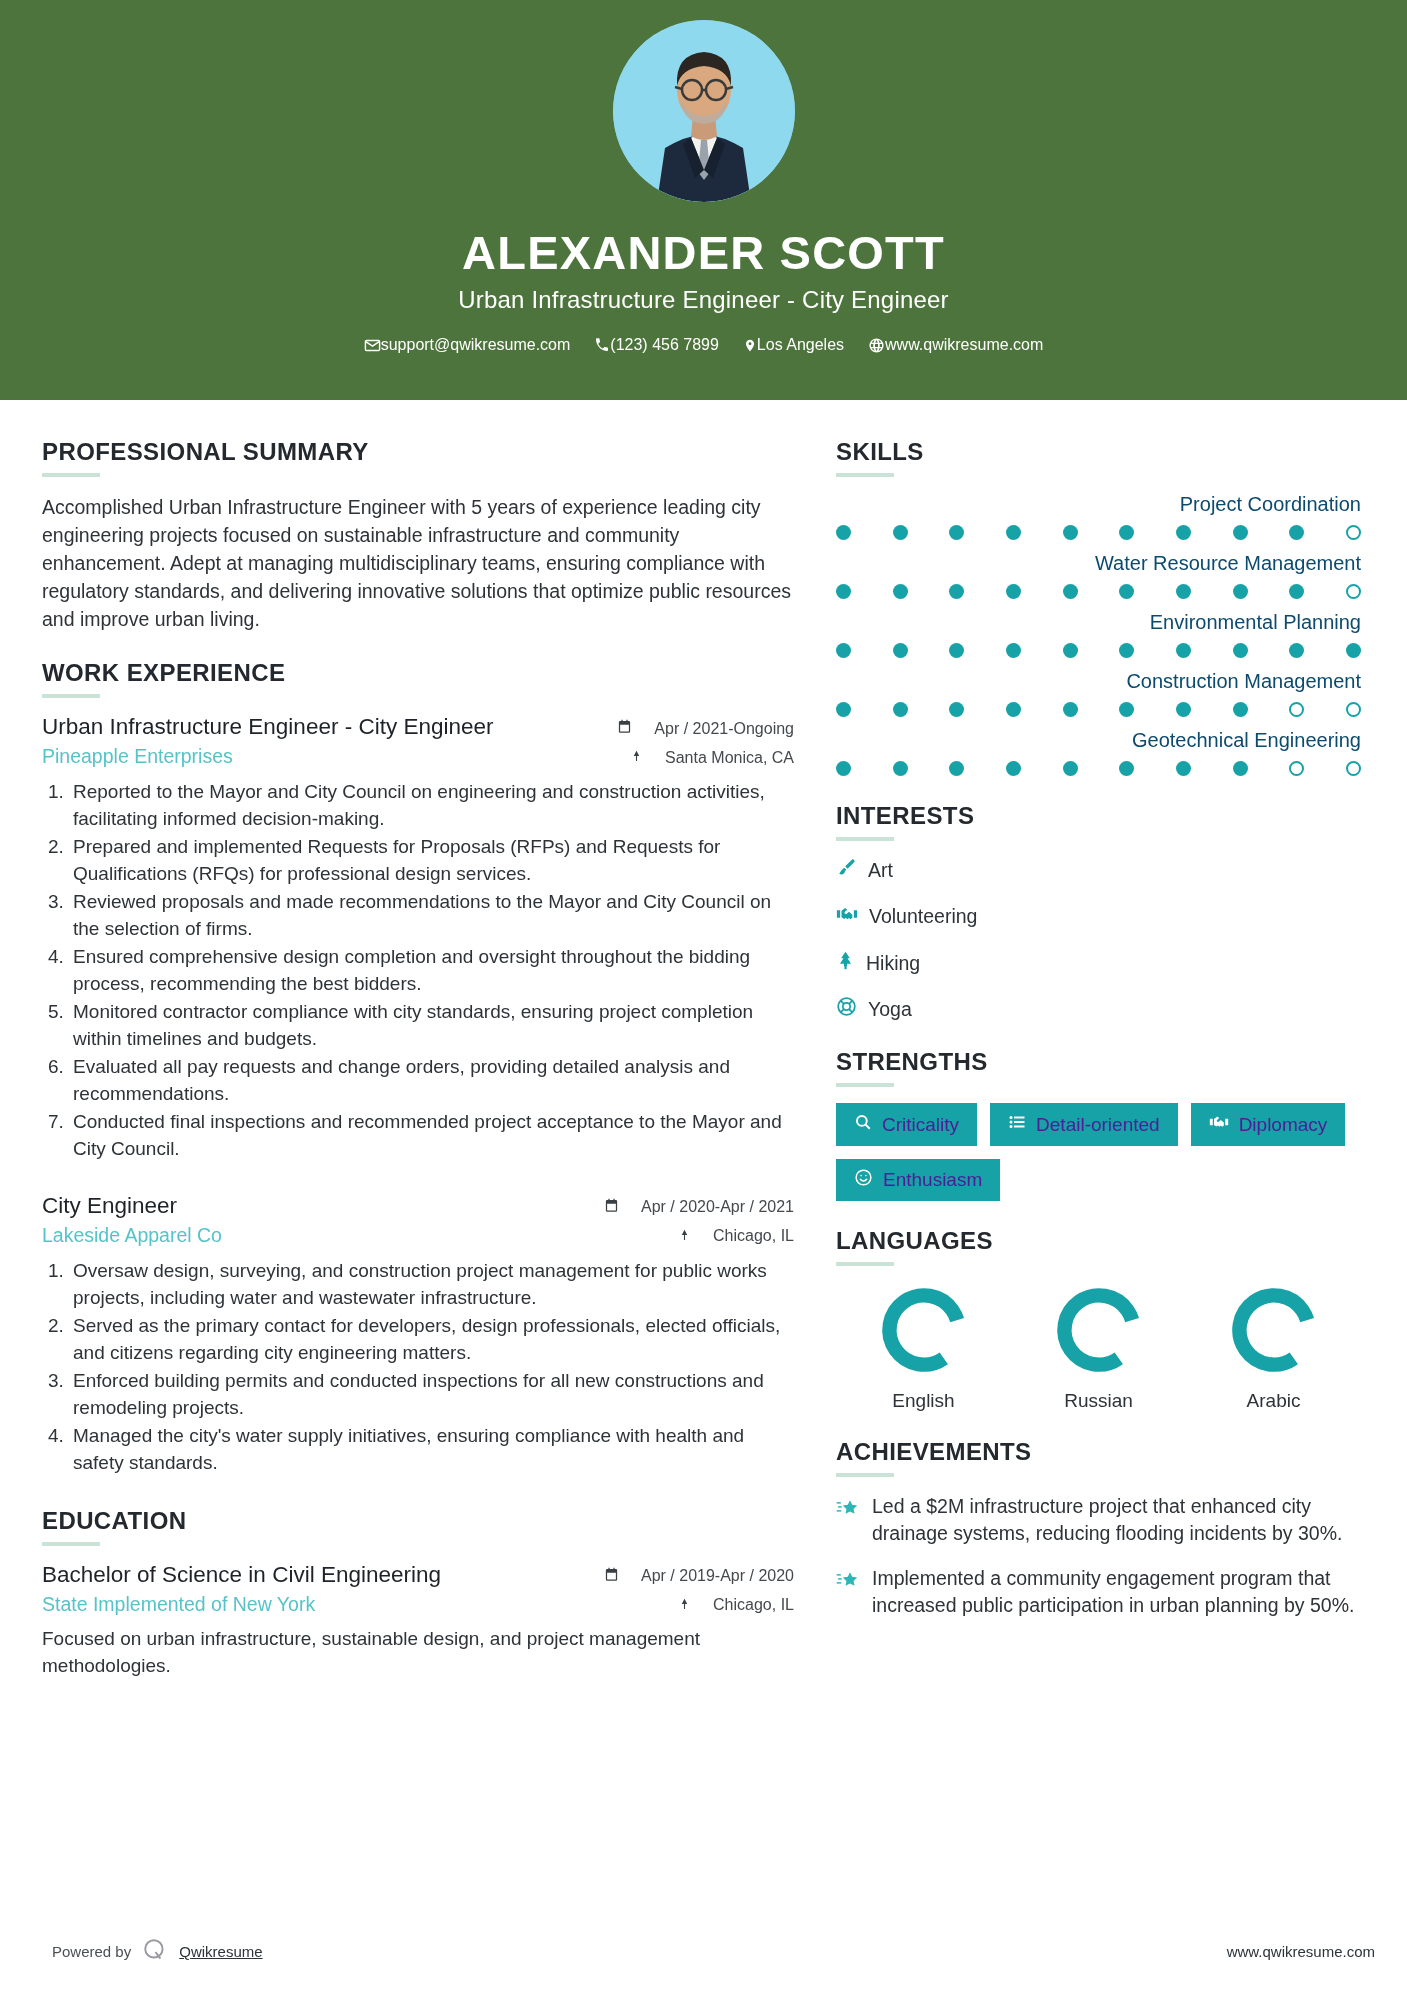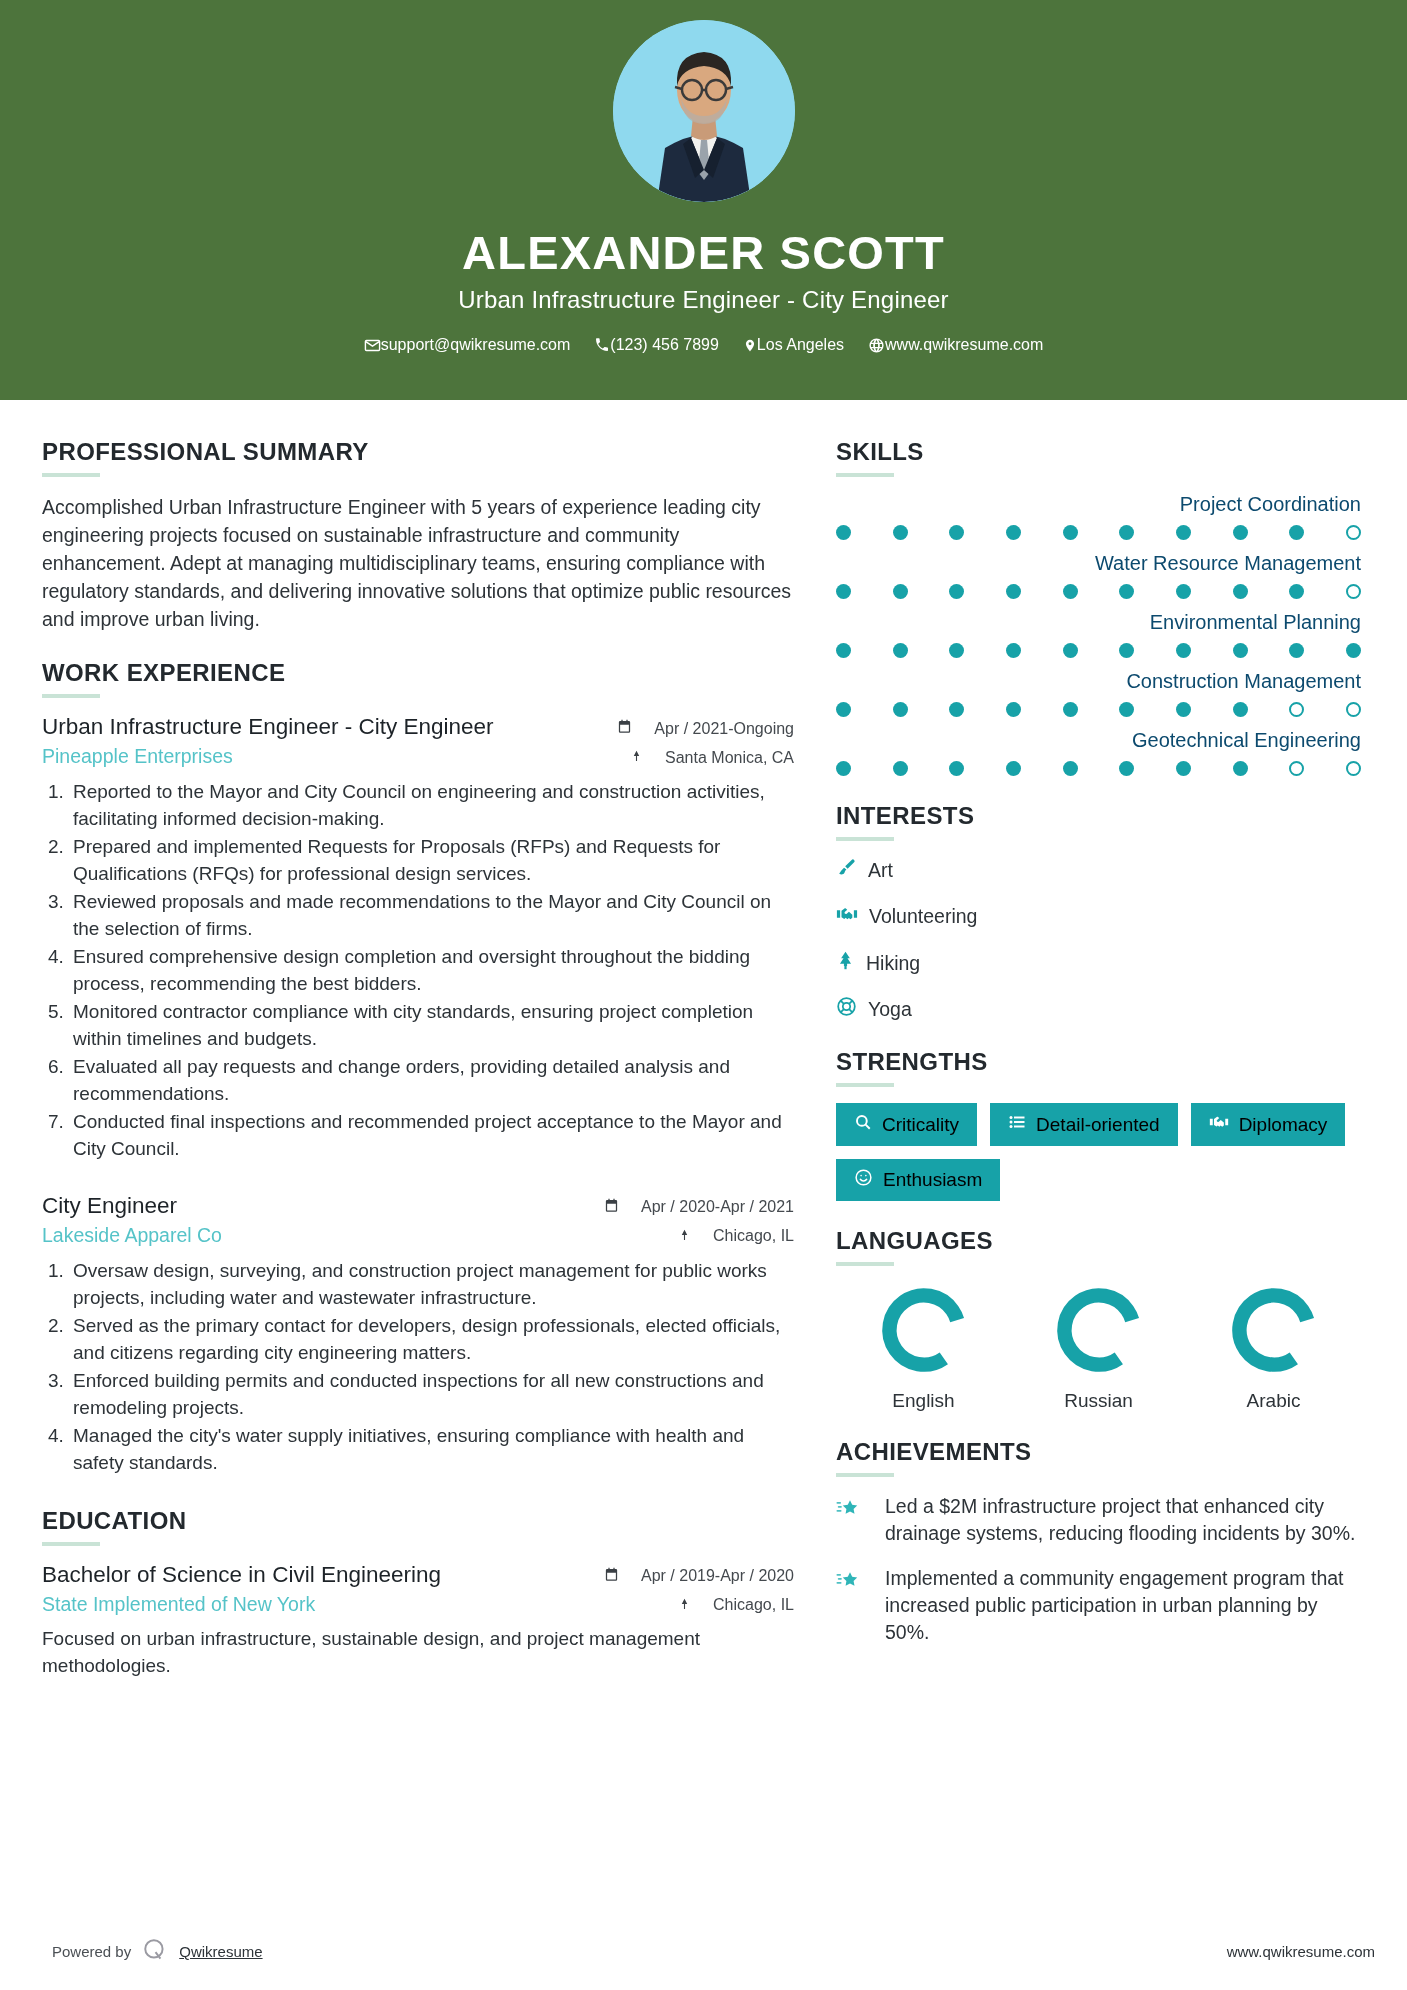--- a/index.html
+++ b/index.html
@@ -176,21 +176,21 @@
   }
 
   
   .strengths {
     display: flex;
     flex-wrap: wrap;
     gap: 13px;
   }
   .strength-chip {
     background: #17a2a8;
-    color: #000000;
+    color: #4c1d95;
     font-size: 19px;
     padding: 9px 18px;
     display: flex;
     align-items: center;
     gap: 10px;
   }
 
   
   .lang-grid {
     display: grid;
@@ -200,21 +200,21 @@
   .lang { text-align: center; }
   .lang-label {
     font-size: 19px;
     color: #2d3338;
     margin-top: 8px;
   }
 
   
   .ach {
     display: flex;
-    gap: 25px;
+    gap: 12px;
     margin-bottom: 17px;
     justify-content: space-between;
   }
   .ach-text {
     font-size: 19.5px;
     line-height: 1.4;
     color: #2d3338;
   }
   .ach-icon { flex: 0 0 auto; margin-top: 4px; }
 

